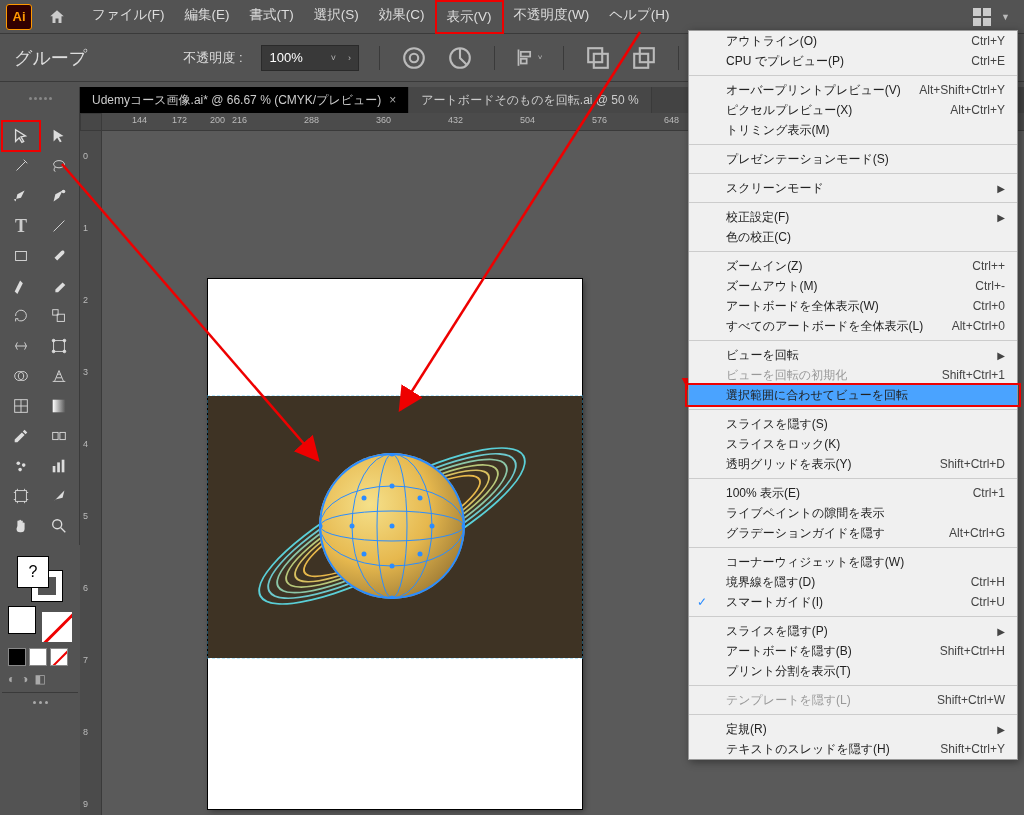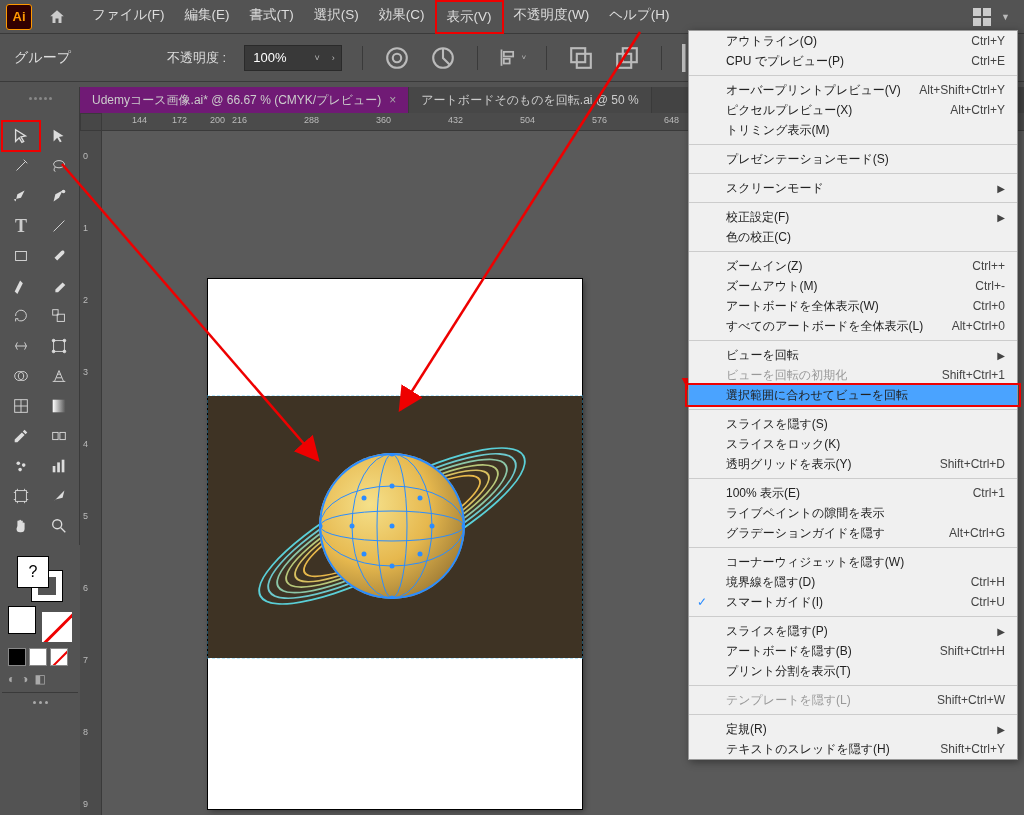--- a/index.html
+++ b/index.html
@@ -10,21 +10,21 @@
   .ai-logo { width:26px; height:26px; background:#310000; border:1px solid #f90; border-radius:3px; display:flex; align-items:center; justify-content:center; color:#f90; font-weight:bold; font-size:13px; }
   .menubar .home { width:22px; height:22px; display:flex; align-items:center; justify-content:center; margin:0 8px; }
   .menu-items { display:flex; }
   .menu-item { padding: 6px 10px; font-size: 13.5px; color:#ddd; cursor:pointer; white-space:nowrap; }
   .menu-item.boxed { border:2px solid #e00; }
   .menubar .right { margin-left:auto; display:flex; align-items:center; gap:10px; padding-right:8px; }
   .grid-icon { width:18px; height:18px;  }
 
   
   .controlbar { height:48px; background:#535353; display:flex; align-items:center; padding:0 14px; gap:18px; border-bottom:1px solid #3a3a3a; }
-  .controlbar .group-lbl { font-size:14px; color:#ddd; }
+  .controlbar .group-lbl { font-size:18px; color:#ddd; }
   .opacity-label { font-size:13px; color:#ddd; }
   .opacity-field { display:flex; align-items:center; background:#393939; border:1px solid #2a2a2a; height:26px; }
   .opacity-val { width:64px; padding:0 8px; font-size:13px; color:#fff; }
   .dropdown-caret { width:16px; display:flex; align-items:center; justify-content:center; color:#bbb; font-size:9px; }
   .icon-btn { width:28px; height:28px; display:flex; align-items:center; justify-content:center; color:#bbb; }
   .divider { width:1px; height:24px; background:#3a3a3a; margin:0 2px;}
 
   
   .toolbox { position:absolute; left:0; top:87px; width:80px; background:#535353; border-right:1px solid #3a3a3a; display:grid; grid-template-columns: 38px 38px; grid-auto-rows: 30px; gap:0; padding:4px 2px; }
   .tool { display:flex; align-items:center; justify-content:center; color:#ccc; font-size:16px; position:relative; }
@@ -40,21 +40,21 @@
   .diag-red { position:absolute; right:0; bottom:0; width:30px;height:30px; background:#fff; overflow:hidden;}
   .diag-red::after{content:"";position:absolute;left:-4px;top:50%;width:42px;height:3px;background:#e00;transform:rotate(-45deg);}
   .small-swatches{ display:flex; gap:3px; margin:6px 6px;}
   .sw{width:18px;height:18px;border:1px solid #888;}
   .sw.blk{background:#000;} .sw.wht{background:#fff;} .sw.diag{background:#fff;position:relative;overflow:hidden;}
   .sw.diag::after{content:"";position:absolute;left:-3px;top:50%;width:26px;height:2px;background:#e00;transform:rotate(-45deg);}
   .mode-icons{display:flex;gap:6px;margin:6px 6px;color:#aaa;}
 
   
   .doctabs { position:absolute; left:80px; top:87px; right:0; height:26px; background:#434343; display:flex;}
-  .doctab { padding:4px 12px; font-size:12px; color:#ccc; background:#701a75; display:flex; align-items:center; gap:8px; border-right:1px solid #3a3a3a;}
+  .doctab { padding:4px 12px; font-size:12px; color:#ccc; background:#000000; display:flex; align-items:center; gap:8px; border-right:1px solid #3a3a3a;}
   .doctab .close{ color:#aaa; font-size:12px;}
 
   
   .ruler-corner { position:absolute; left:80px; top:113px; width:22px; height:18px; background:#474747; border:1px solid #3a3a3a;}
   .ruler-h { position:absolute; left:102px; top:113px; right:0; height:18px; background:#4b4b4b; border-bottom:1px solid #3a3a3a; overflow:hidden; font-size:9px; color:#bbb;}
   .ruler-h .tick{position:absolute; top:2px; font-size:9px;}
   .ruler-v { position:absolute; left:80px; top:131px; width:22px; bottom:0; background:#4b4b4b; border-right:1px solid #3a3a3a;}
   .ruler-v .tick{position:absolute; left:3px; font-size:9px; color:#bbb;}
   .canvas { position:absolute; left:102px; top:131px; right:0; bottom:0; background:#5a5a5a;}
   .artboard { position:absolute; left:106px; top:148px; width:374px; height:530px; background:#fff; box-shadow:0 0 0 1px #000, 2px 2px 6px rgba(0,0,0,.4);}

